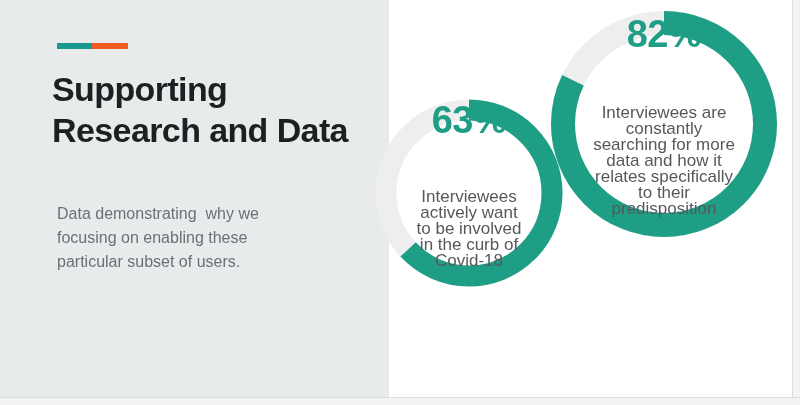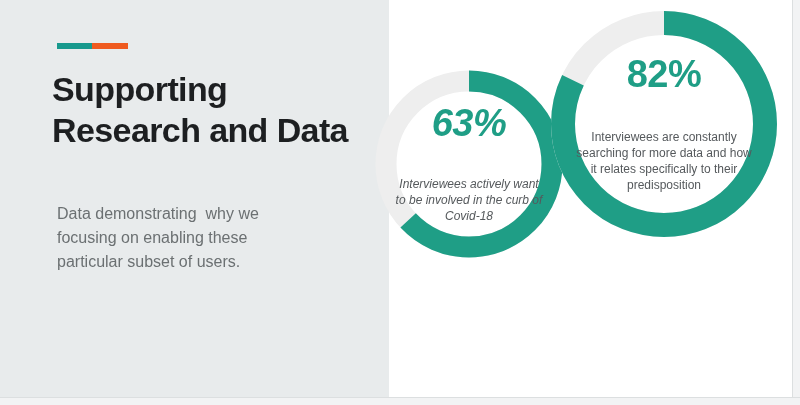--- a/index.html
+++ b/index.html
@@ -101,33 +101,32 @@
   }
   .donut-pct {
     font-size: 38px;
     font-weight: bold;
     line-height: 1;
     letter-spacing: -0.5px;
     color: #1f9e86;
     margin: 0 0 10px 0;
   }
   .donut-caption {
-    font-size: 12px;
+    font-size: 17px;
     line-height: 16px;
     color: #55595c;
-    margin: 0;
+    margin: 16px;
   }
   
   #donut-63 {
     left: 373px;
-    top: 68px;
+    top: 97px;
     width: 192px;
     height: 192px;
     z-index: 2;
-    font-style: italic;
   }
   #donut-63 .donut-content { padding: 0 22px; }
   
   #donut-82 {
     left: 548px;
     top: 8px;
     width: 232px;
     height: 232px;
     z-index: 3;
   }

